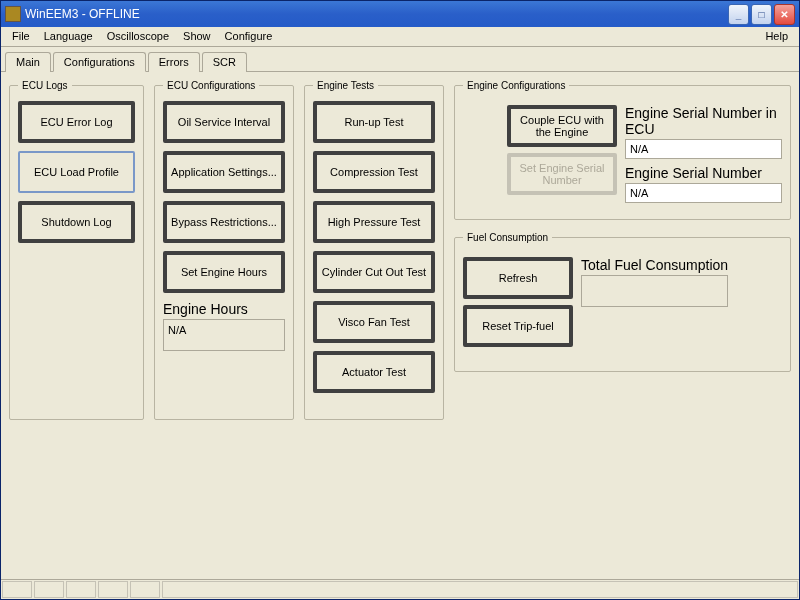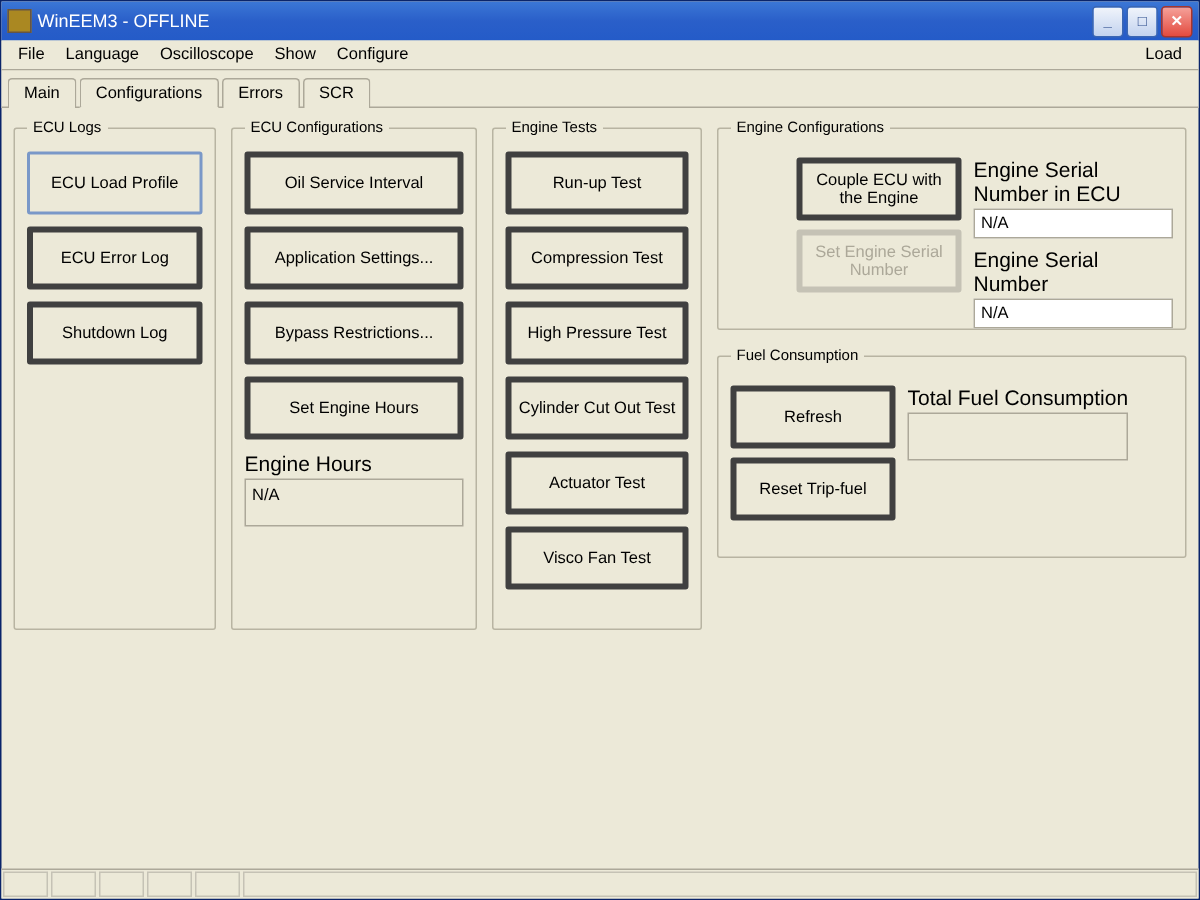--- a/index.html
+++ b/index.html
@@ -49,64 +49,64 @@
     <div class="titlebtn close">✕</div>
   </div>
 
   <div class="menubar">
     <div class="item">File</div>
     <div class="item">Language</div>
     <div class="item">Oscilloscope</div>
     <div class="item">Show</div>
     <div class="item">Configure</div>
     <div class="spacer"></div>
-    <div class="item">Load</div>
+    <div class="item">Help</div>
   </div>
 
   <div class="tabbar">
     <div class="tab">Main</div>
     <div class="tab active">Configurations</div>
     <div class="tab">Errors</div>
     <div class="tab">SCR</div>
   </div>
 
   <div class="content">
 
     <fieldset style="width:135px; height:340px;">
       <legend>ECU Logs</legend>
       <div class="col">
+        <div class="btn tall">ECU Error Log</div>
         <div class="btn tall sel">ECU Load Profile</div>
-        <div class="btn tall">ECU Error Log</div>
         <div class="btn tall">Shutdown Log</div>
       </div>
     </fieldset>
 
-    <fieldset style="width:164px; height:340px;">
+    <fieldset style="width:140px; height:340px;">
       <legend>ECU Configurations</legend>
       <div class="col">
         <div class="btn tall">Oil Service Interval</div>
         <div class="btn tall">Application Settings...</div>
         <div class="btn tall">Bypass Restrictions...</div>
         <div class="btn tall">Set Engine Hours</div>
         <div>
           <div class="label">Engine Hours</div>
           <div class="sunken">N/A</div>
         </div>
       </div>
     </fieldset>
 
     <fieldset style="width:140px; height:340px;">
       <legend>Engine Tests</legend>
       <div class="col">
         <div class="btn tall">Run-up Test</div>
         <div class="btn tall">Compression Test</div>
         <div class="btn tall">High Pressure Test</div>
         <div class="btn tall">Cylinder Cut Out Test</div>
+        <div class="btn tall">Visco Fan Test</div>
         <div class="btn tall">Actuator Test</div>
-        <div class="btn tall">Visco Fan Test</div>
       </div>
     </fieldset>
 
     <div class="rightstack">
       <fieldset style="height:140px;">
         <legend>Engine Configurations</legend>
         <div class="engcfg-body">
           <div class="engcfg-btns">
             <div class="btn tall">Couple ECU with the Engine</div>
             <div class="btn tall disabled">Set Engine Serial Number</div>

